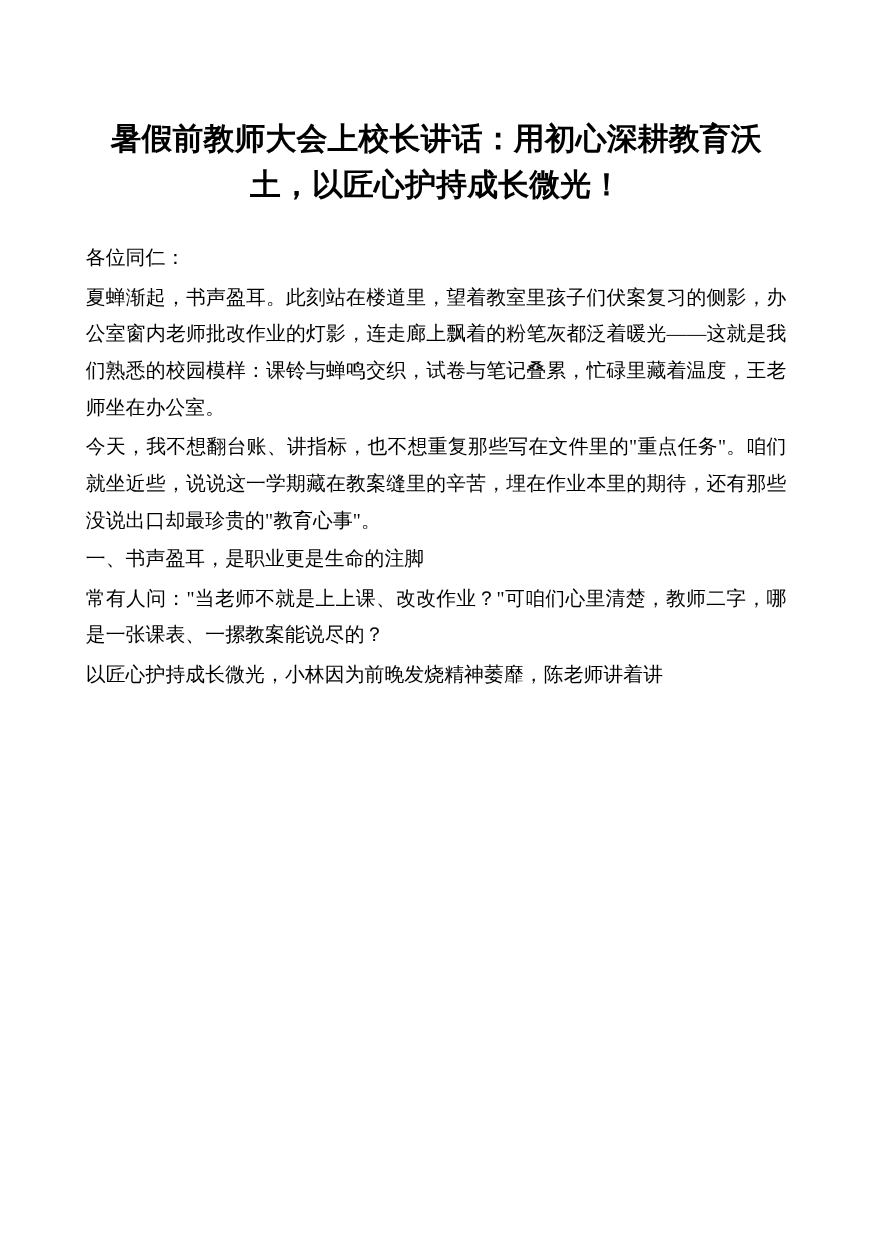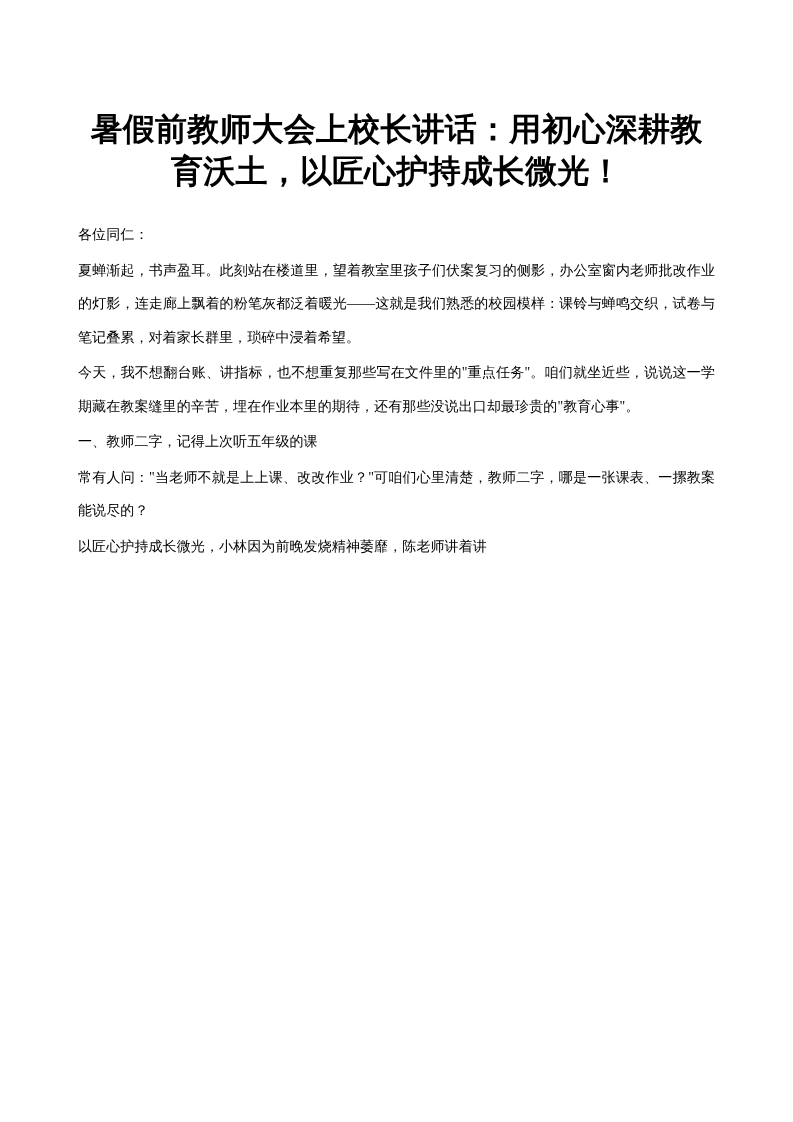--- a/index.html
+++ b/index.html
@@ -16,47 +16,47 @@
   }
   .page {
     width: 793px;
     height: 1122px;
     box-sizing: border-box;
     padding: 108px 78px 60px 78px;
     background: #ffffff;
     position: relative;
   }
   .doc-title {
-    font-family: Liberation Sans, sans-serif;
+    font-family: Liberation Mono, monospace;
     font-weight: bold;
-    font-size: 32px;
+    font-size: 28px;
     line-height: 42px;
     text-align: center;
     margin: 0 0 26px 0;
     letter-spacing: 0.2px;
   }
   .para {
-    font-size: 14px;
+    font-size: 18px;
     line-height: 33.5px;
     text-align: justify;
     text-justify: inter-ideograph;
     margin: 0 0 2px 0;
     letter-spacing: 0.1px;
   }
   .para-indent-none {
     text-indent: 0;
   }
 </style>
 </head>
 <body>
 
 <div class="page">
 
   <h1 class="doc-title">暑假前教师大会上校长讲话：用初心深耕教育沃土，以匠心护持成长微光！</h1>
 
   <p class="para para-indent-none">各位同仁：</p>
-  <p class="para">夏蝉渐起，书声盈耳。此刻站在楼道里，望着教室里孩子们伏案复习的侧影，办公室窗内老师批改作业的灯影，连走廊上飘着的粉笔灰都泛着暖光——这就是我们熟悉的校园模样：课铃与蝉鸣交织，试卷与笔记叠累，对着家长群里，琐碎中浸着希望。</p>
+  <p class="para">夏蝉渐起，书声盈耳。此刻站在楼道里，望着教室里孩子们伏案复习的侧影，办公室窗内老师批改作业的灯影，连走廊上飘着的粉笔灰都泛着暖光——这就是我们熟悉的校园模样：课铃与蝉鸣交织，试卷与笔记叠累，忙碌里藏着温度，王老师坐在办公室。</p>
   <p class="para">今天，我不想翻台账、讲指标，也不想重复那些写在文件里的"重点任务"。咱们就坐近些，说说这一学期藏在教案缝里的辛苦，埋在作业本里的期待，还有那些没说出口却最珍贵的"教育心事"。</p>
-  <p class="para">一、教师二字，记得上次听五年级的课</p>
+  <p class="para">一、书声盈耳，是职业更是生命的注脚</p>
   <p class="para">常有人问："当老师不就是上上课、改改作业？"可咱们心里清楚，教师二字，哪是一张课表、一摞教案能说尽的？</p>
   <p class="para">以匠心护持成长微光，小林因为前晚发烧精神萎靡，陈老师讲着讲</p>
 
 </div>
 
 </body></html>

